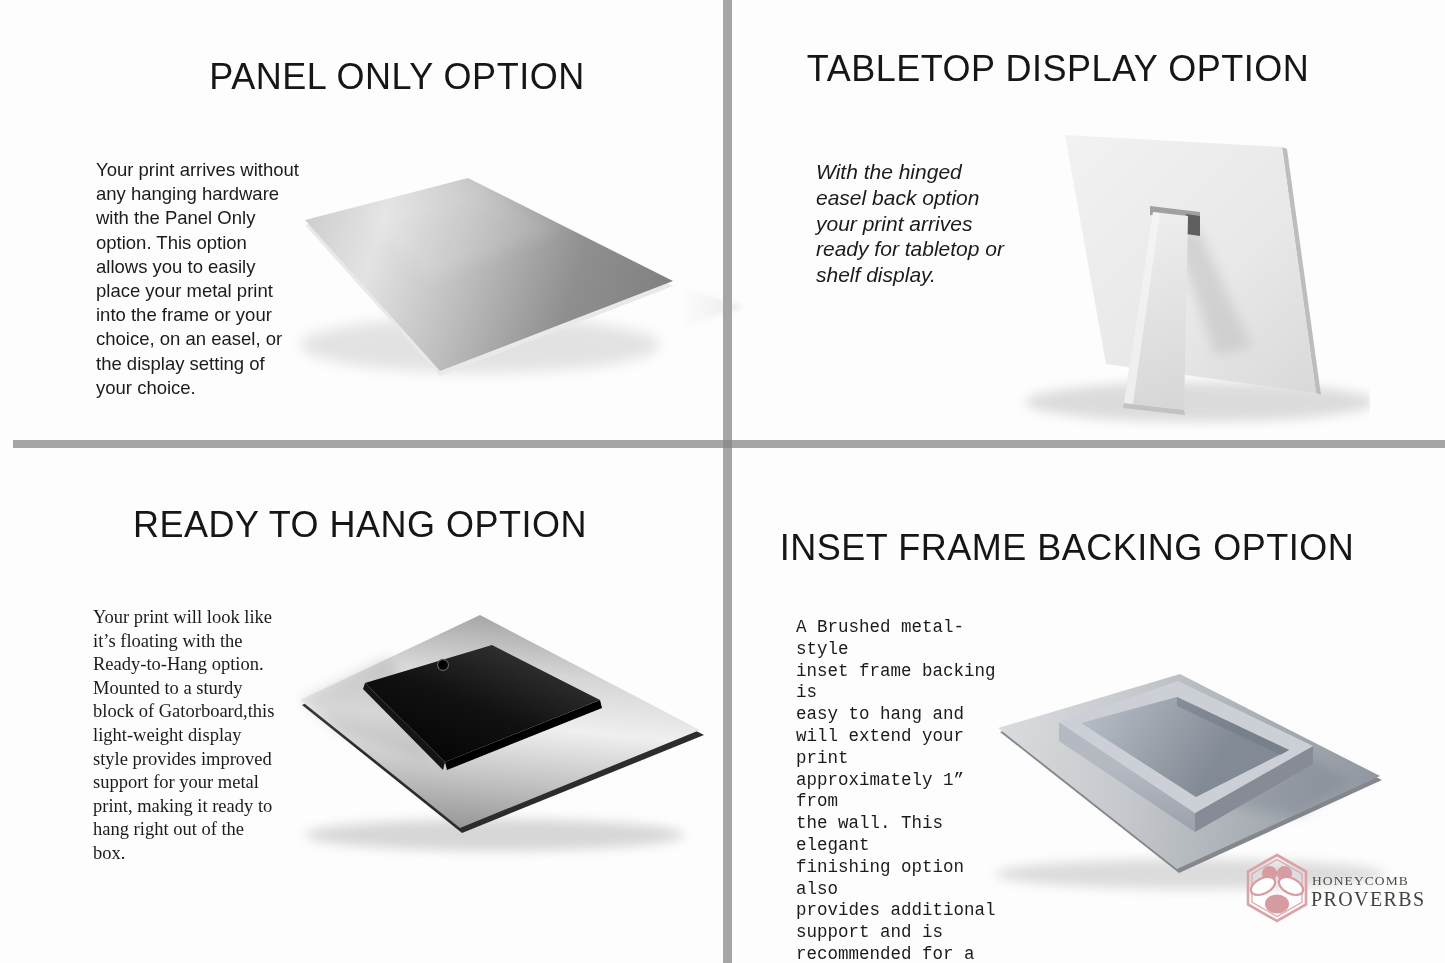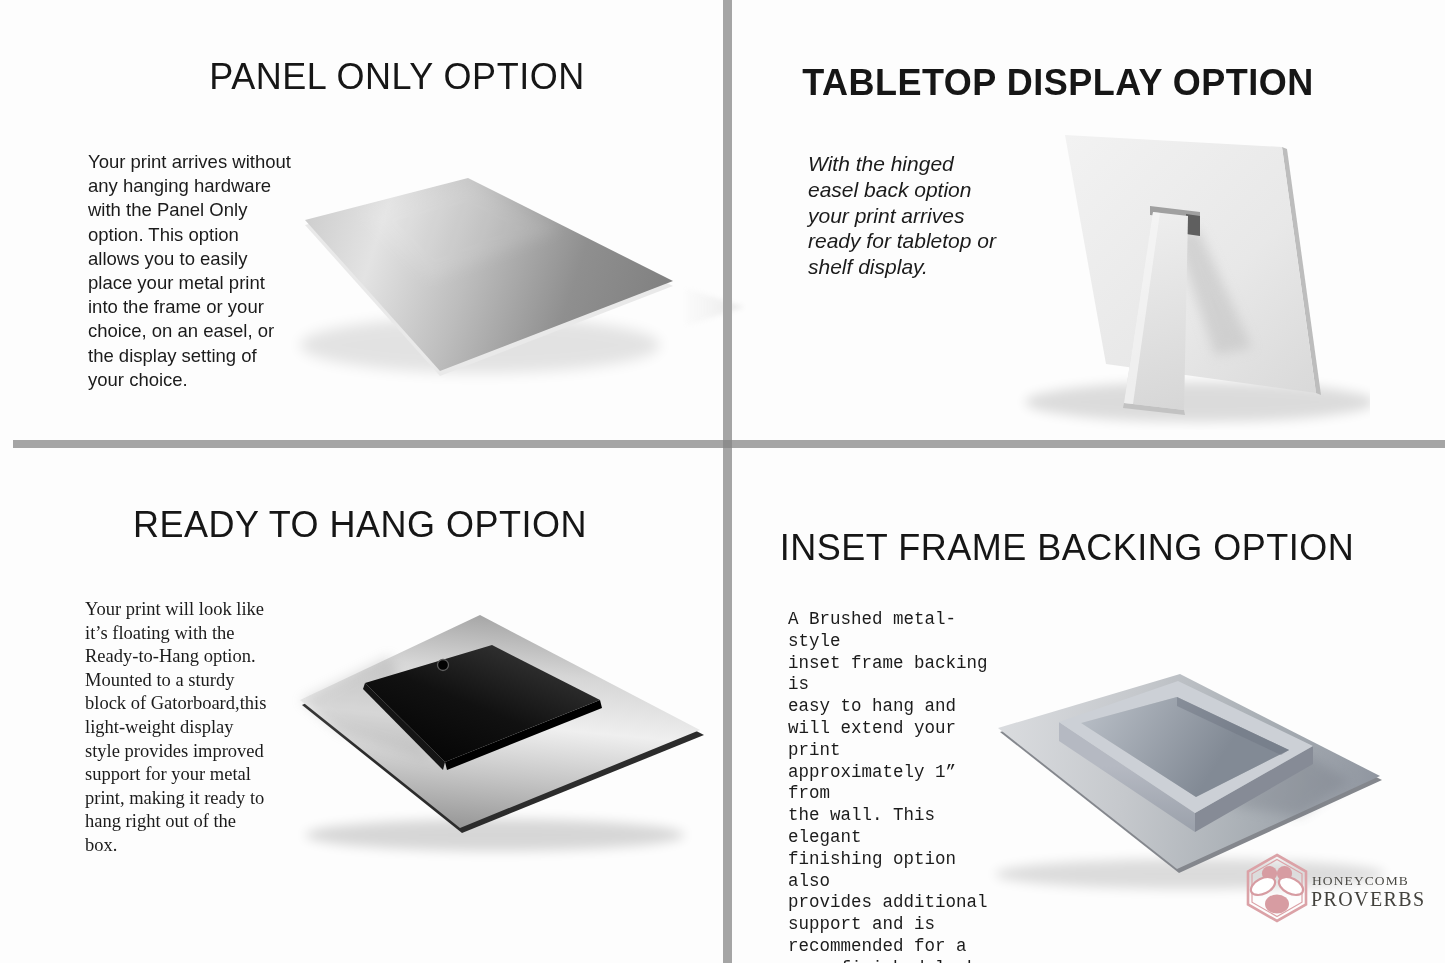--- a/index.html
+++ b/index.html
@@ -9,21 +9,21 @@
     font-family:"Liberation Sans", sans-serif;position:relative;
   }
   #page{position:absolute;left:0;top:0;width:1445px;height:963px;background:#fdfdfd;}
   .quadrant{position:absolute;}
   .q-title{
     position:absolute;transform:translateX(-50%);
     font-size:36px;font-weight:400;letter-spacing:.5px;color:#161616;
     white-space:nowrap;margin:0;text-align:center;
   }
   .q-body{
-    position:absolute;margin:0;color:#1b1b1b;white-space:pre-line;
+    position:absolute;margin:8px;color:#1b1b1b;white-space:pre-line;
   }
   .body-tl{left:88px;top:150px;font-size:18.5px;line-height:24.2px;width:240px;}
   .body-tr{left:76px;top:151px;font-size:21px;line-height:25.8px;width:230px;font-style:italic;}
   .body-bl{left:85px;top:150px;font-size:18.5px;line-height:23.6px;width:240px;font-family:Liberation Serif, serif;}
   .body-br{left:56px;top:145px;font-size:17.5px;line-height:21.8px;width:220px;font-family:Liberation Mono, monospace;}
   .illus{position:absolute;}
   .divider{position:absolute;background:#a5a5a5;}
   #divider-v{left:723px;top:0;width:9px;height:963px;}
   #divider-h{left:13px;top:440px;width:1432px;height:8px;}
   #divider-x{left:723px;top:440px;width:9px;height:8px;background:#8d8d8d;}
@@ -63,21 +63,21 @@
         </filter>
       </defs>
       <ellipse cx="480" cy="345" rx="180" ry="28" fill="#000" opacity="0.10" filter="url(#blurTL)"></ellipse>
       <polygon points="305,225 468,183 673,286 440,376" fill="#e9e9e9"></polygon>
       <polygon points="305,220 468,178 673,281 440,371" fill="url(#gTL)"></polygon>
       <polygon points="360,212 470,184 560,230 430,280" fill="#ffffff" opacity="0.10" filter="url(#blurTL)"></polygon>
     </svg>
   </section>
 
   <section class="quadrant" style="left:732px;top:0;width:713px;height:440px;">
-    <h2 class="q-title" style="left:326px;top:62px;font-weight:bold;">TABLETOP DISPLAY OPTION</h2>
+    <h2 class="q-title" style="left:326px;top:48px;">TABLETOP DISPLAY OPTION</h2>
     <p class="q-body body-tr">With the hinged
 easel back option
 your print arrives
 ready for tabletop or
 shelf display.</p>
 
     <svg class="illus" style="left:218px;top:110px;" width="420" height="320" viewBox="950 110 420 320">
       <defs>
         <linearGradient id="gTRp" gradientUnits="userSpaceOnUse" x1="1065" y1="140" x2="1316" y2="390">
           <stop offset="0" stop-color="#f2f2f2"></stop>

